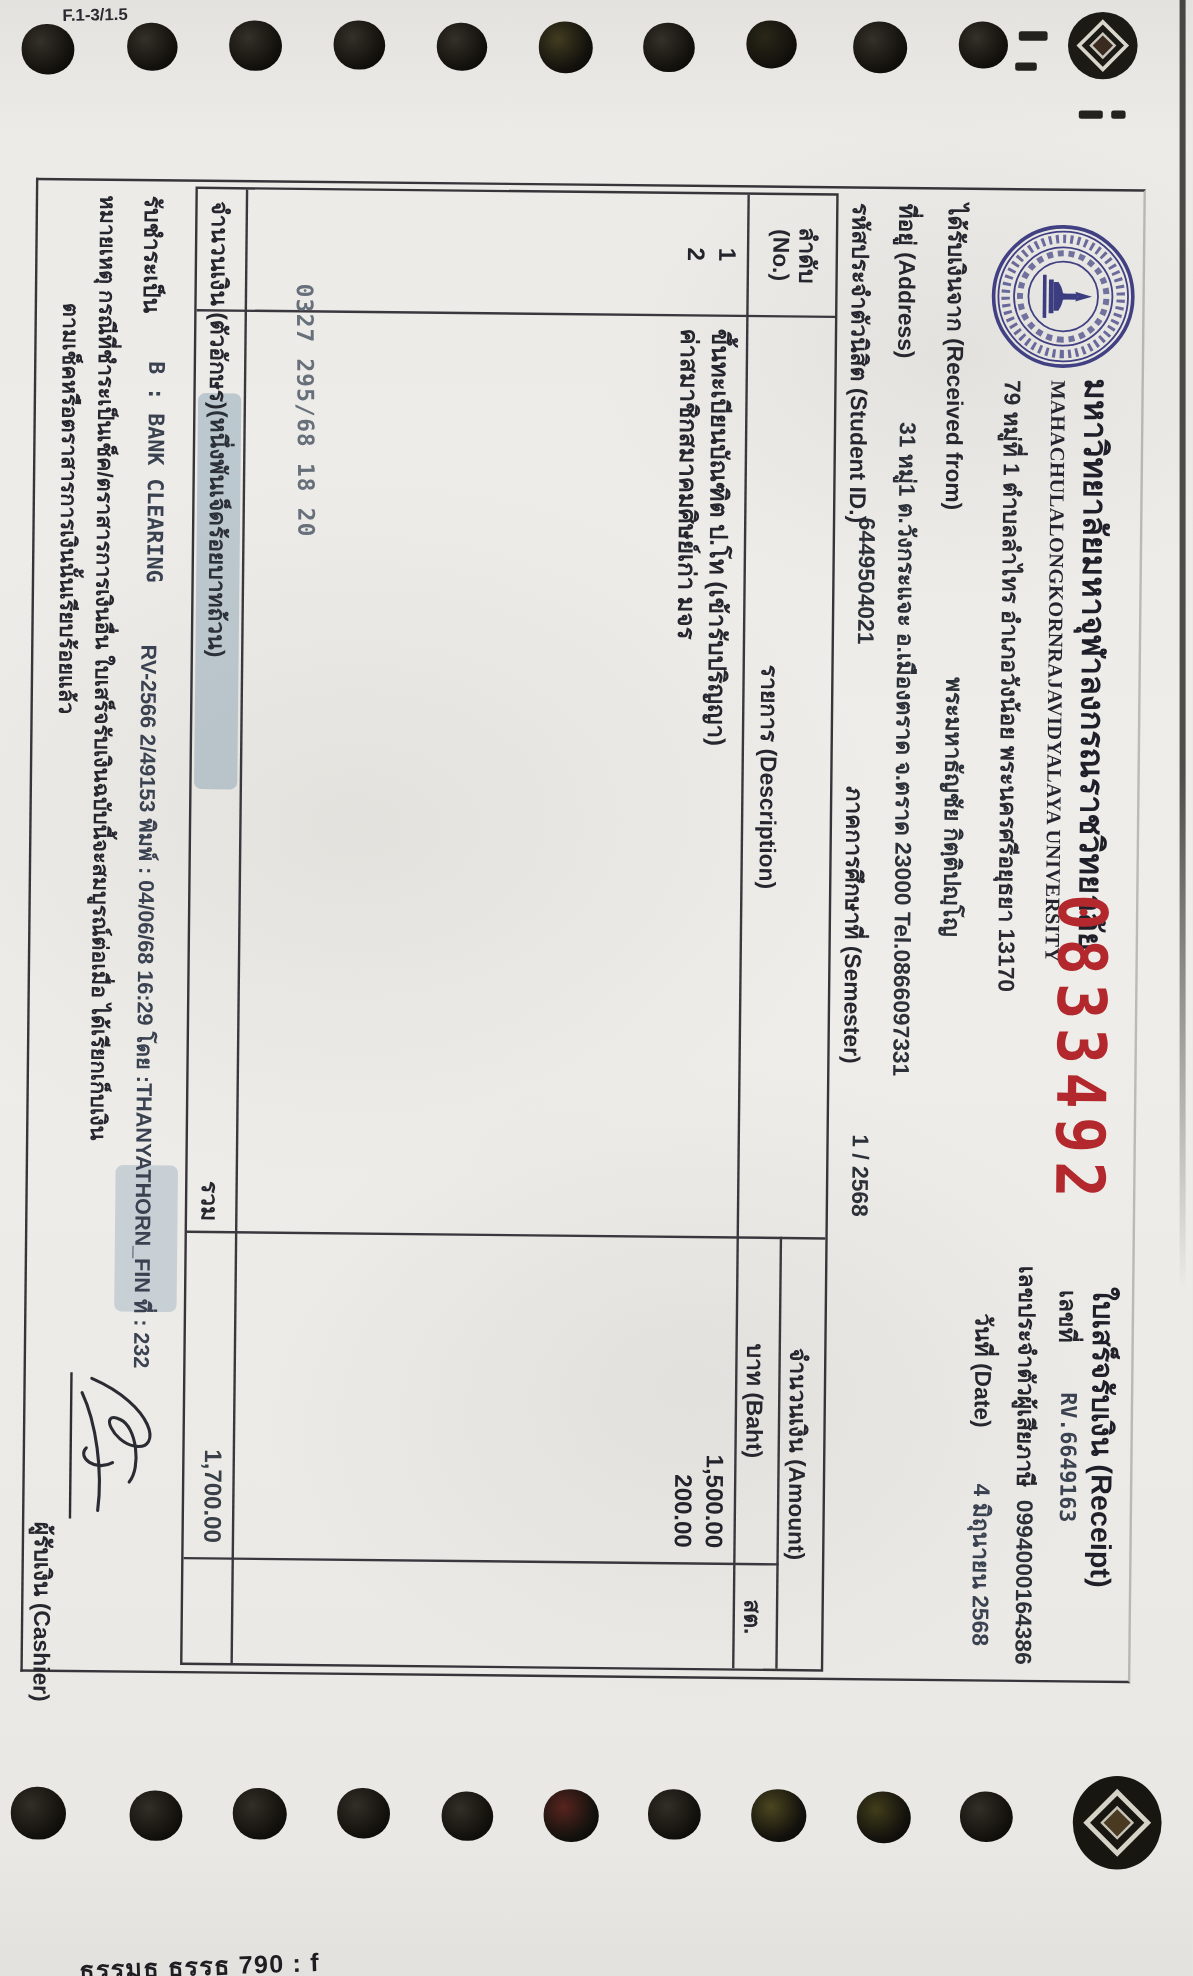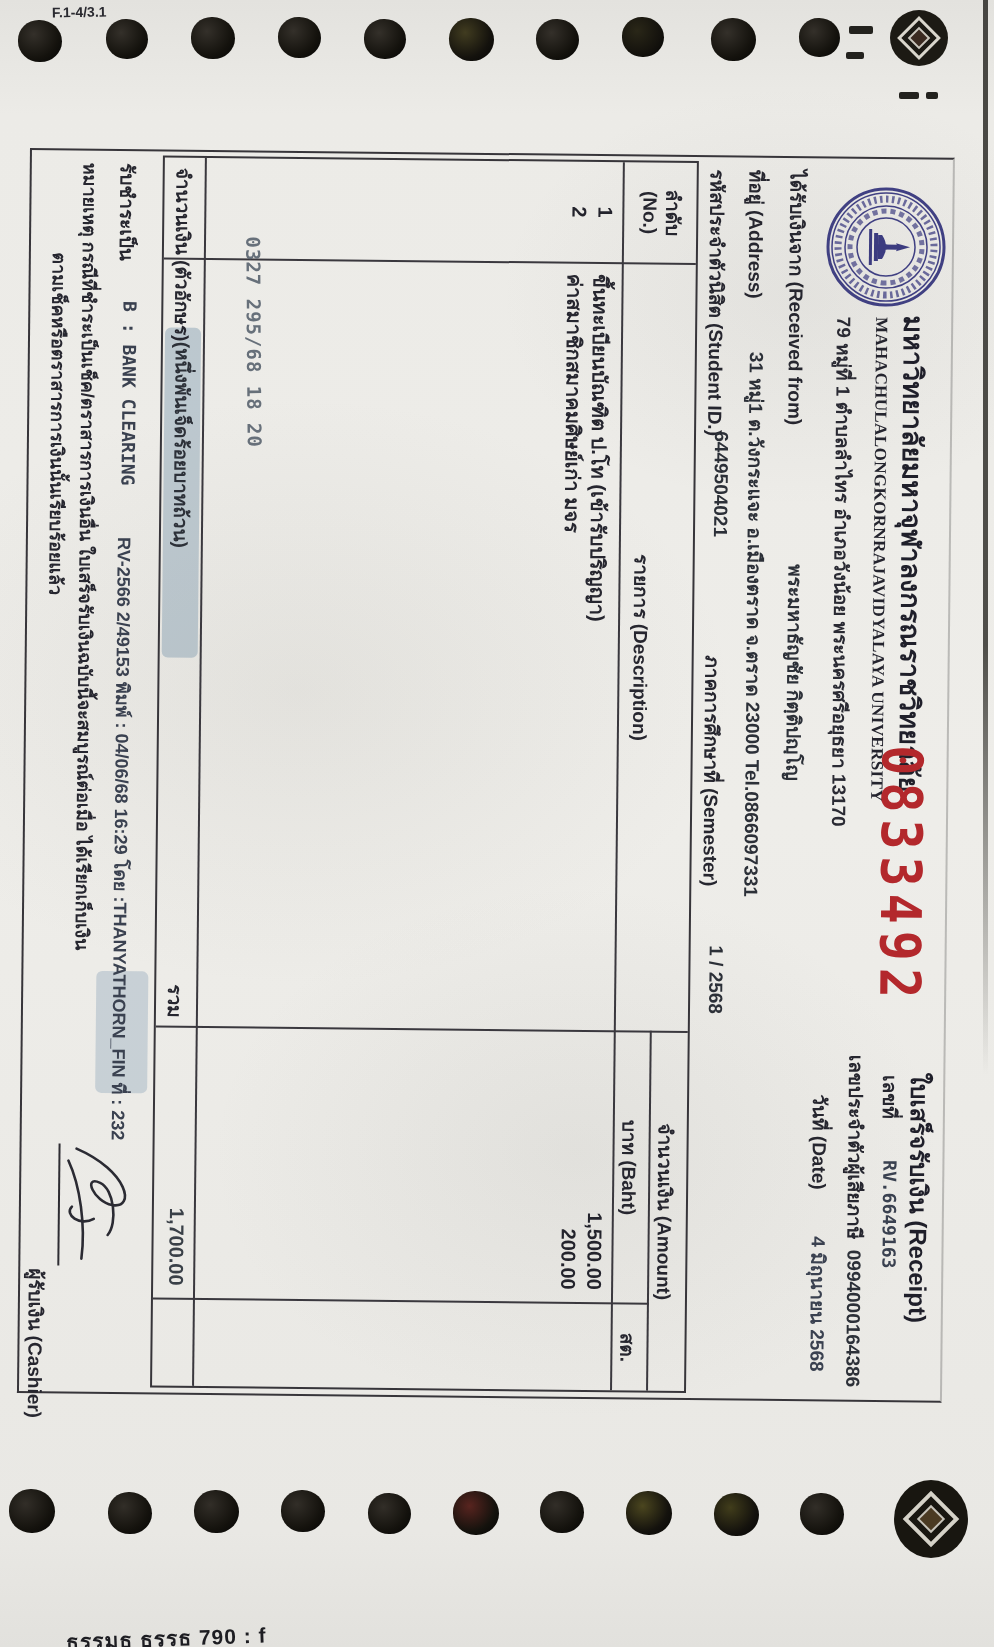--- a/index.html
+++ b/index.html
@@ -49,21 +49,21 @@
          font-family:"DejaVu Sans Mono","Liberation Mono",monospace;transform:rotate(-1deg);opacity:.9;}
   .hl{position:absolute;border-radius:6px;}
   .sigline{left:995px;top:884px;width:122px;border-bottom:2px solid #2e2d33;}
   .cashier{left:1120px;top:892px;font-size:19px;font-weight:600;color:#26262f;}
 </style>
 </head>
 <body>
 
 <div class="page">
 
-  <div class="abs fcode t">F.1-4/3.1</div>
+  <div class="abs fcode t">F.1-3/1.5</div>
   <div class="abs edge-line"></div>
   <div id="punch-layer" class="abs" style="left:0;top:0;width:994px;height:1647px;">
       <div class="punch" style="left: 18px; top: 20px; width: 44px; height: 42.24px; background: radial-gradient(circle at 36% 34%, rgb(52, 48, 42) 0%, rgb(20, 18, 13) 62%, rgb(4, 4, 4) 100%);"></div>
       <div class="punch" style="left: 106px; top: 19px; width: 42px; height: 40.32px; background: radial-gradient(circle at 36% 34%, rgb(52, 48, 42) 0%, rgb(20, 18, 13) 62%, rgb(4, 4, 4) 100%);"></div>
       <div class="punch" style="left: 191px; top: 17px; width: 44px; height: 42.24px; background: radial-gradient(circle at 36% 34%, rgb(52, 48, 42) 0%, rgb(20, 18, 13) 62%, rgb(4, 4, 4) 100%);"></div>
       <div class="punch" style="left: 277.5px; top: 16.5px; width: 43px; height: 41.28px; background: radial-gradient(circle at 36% 34%, rgb(52, 48, 42) 0%, rgb(20, 18, 13) 62%, rgb(4, 4, 4) 100%);"></div>
       <div class="punch" style="left: 364px; top: 19px; width: 42px; height: 40.32px; background: radial-gradient(circle at 36% 34%, rgb(52, 48, 42) 0%, rgb(20, 18, 13) 62%, rgb(4, 4, 4) 100%);"></div>
       <div class="punch" style="left: 448.5px; top: 17.5px; width: 45px; height: 43.2px; background: radial-gradient(circle at 36% 34%, rgb(65, 60, 32) 0%, rgb(20, 18, 13) 62%, rgb(4, 4, 4) 100%);"></div>
       <div class="punch" style="left: 535.5px; top: 18.5px; width: 43px; height: 41.28px; background: radial-gradient(circle at 36% 34%, rgb(52, 48, 42) 0%, rgb(20, 18, 13) 62%, rgb(4, 4, 4) 100%);"></div>
       <div class="punch" style="left: 622px; top: 17px; width: 42px; height: 40.32px; background: radial-gradient(circle at 36% 34%, rgb(42, 39, 24) 0%, rgb(20, 18, 13) 62%, rgb(4, 4, 4) 100%);"></div>

